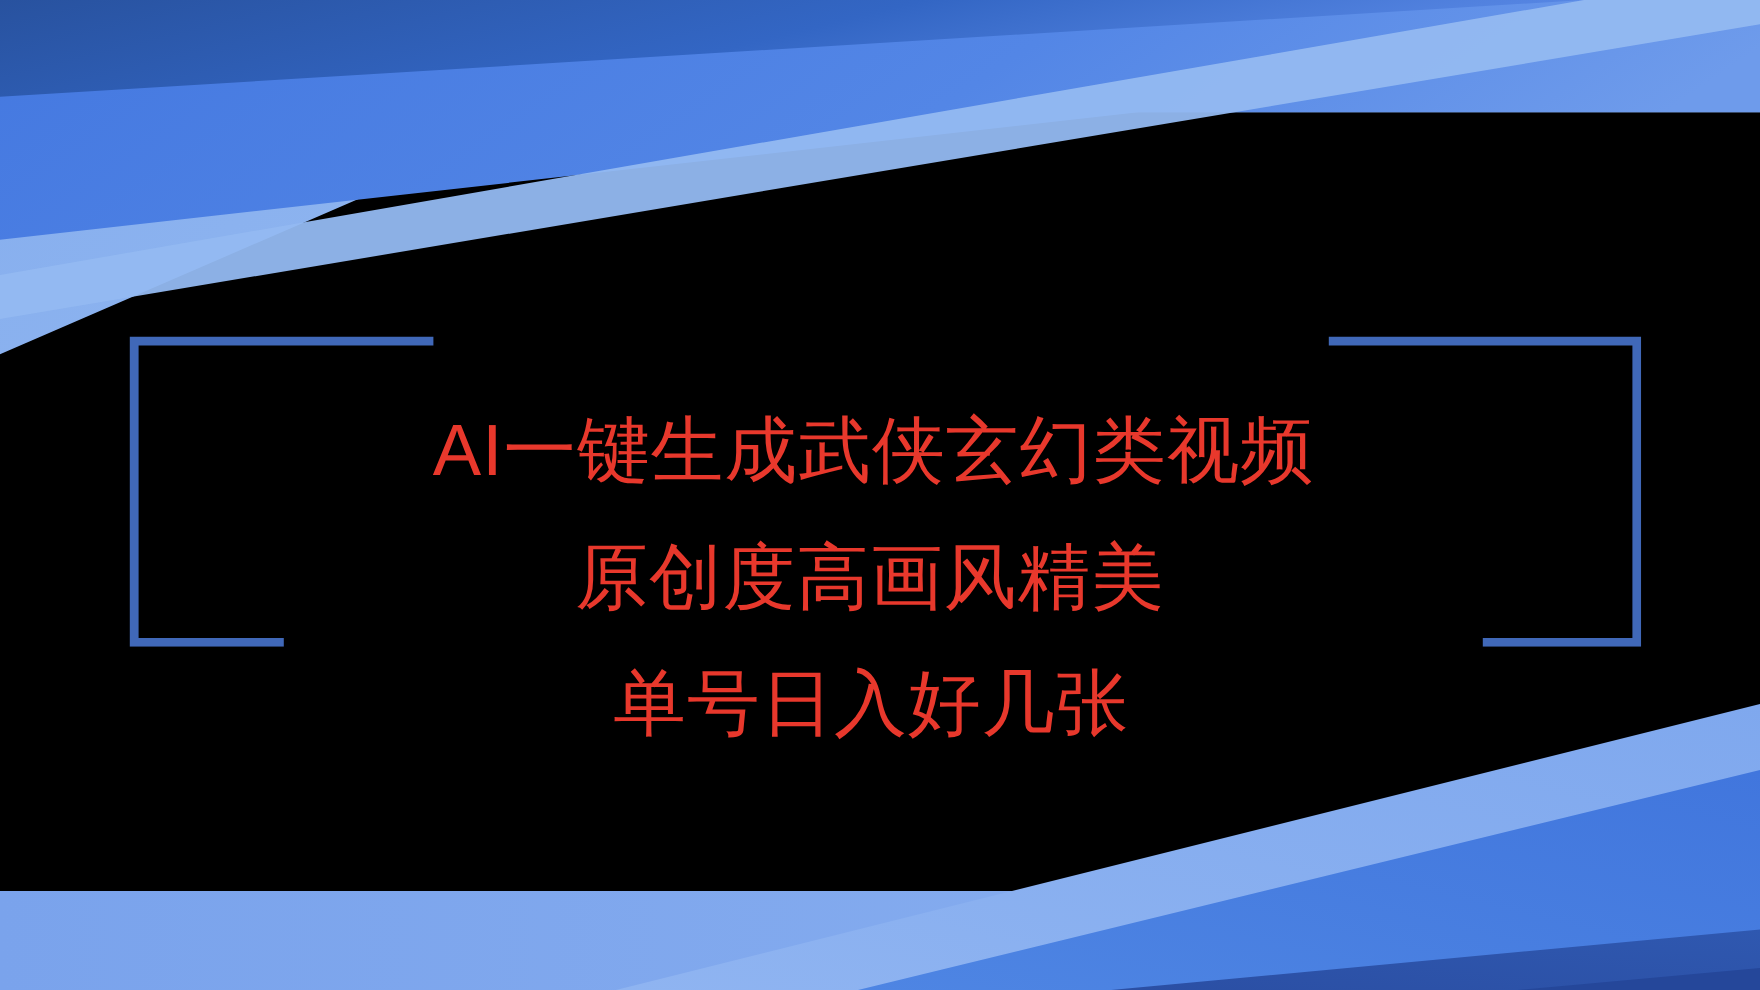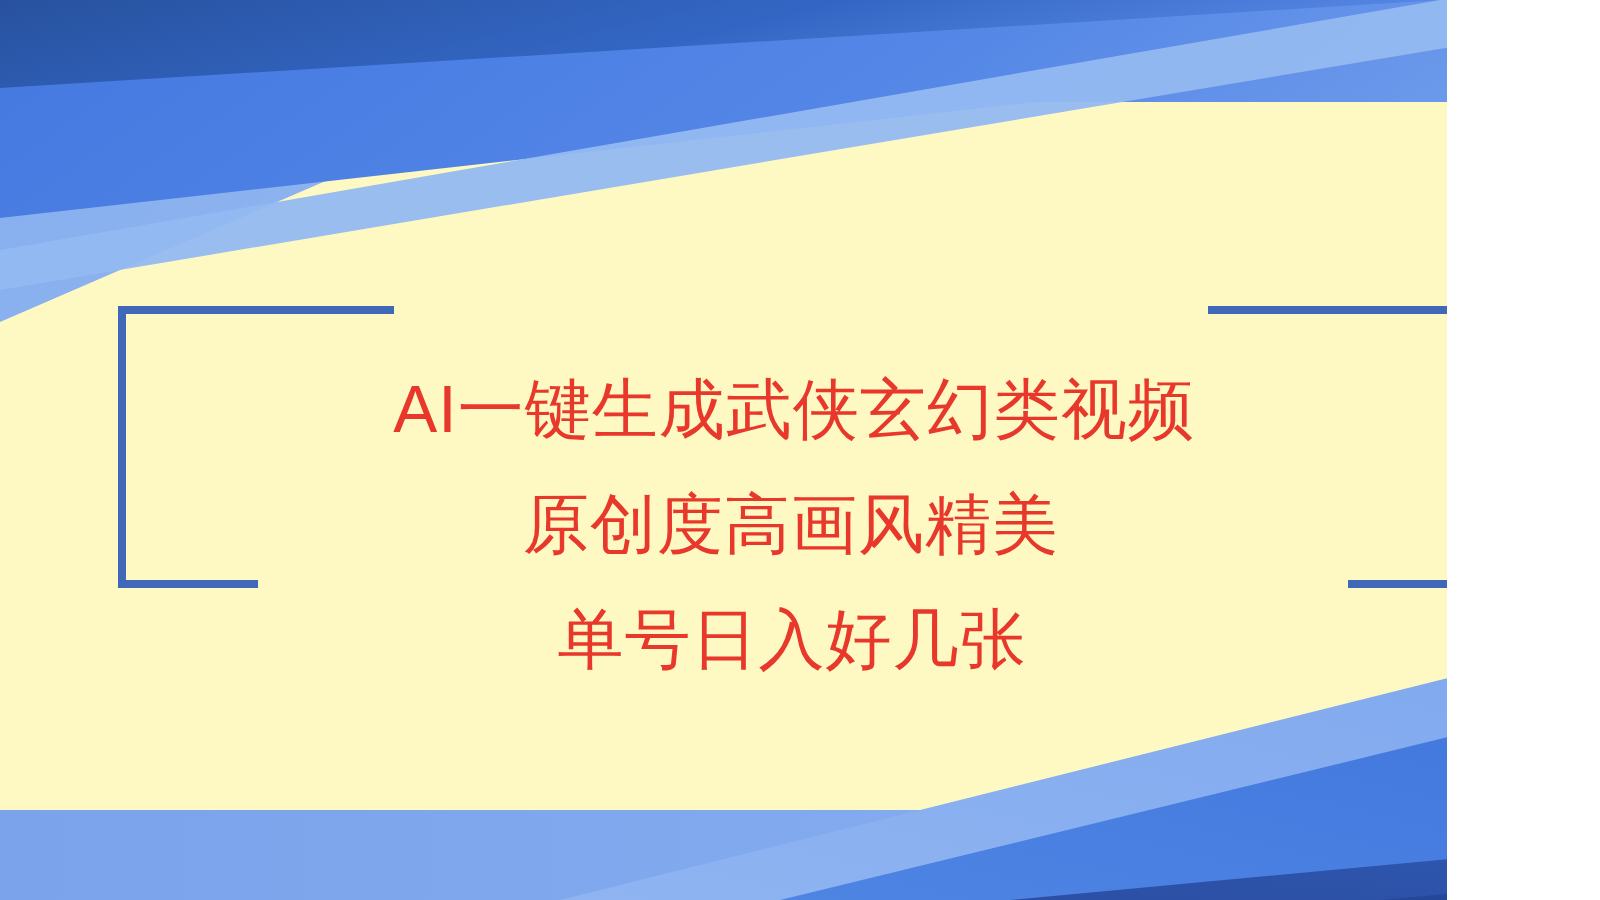--- a/index.html
+++ b/index.html
@@ -8,23 +8,23 @@
     background: #ffffff;
   }
   body {
     width: 1600px;
     height: 900px;
     overflow: hidden;
     font-family: "Liberation Sans", "DejaVu Sans", sans-serif;
   }
   #poster {
     position: relative;
-    width: 1447px;
+    width: 1600px;
     height: 900px;
-    background: #fef9c3;
+    background: #000000;
     overflow: hidden;
   }
   #bg-svg {
     position: absolute;
     inset: 0;
     width: 1600px;
     height: 900px;
     display: block;
   }
   

